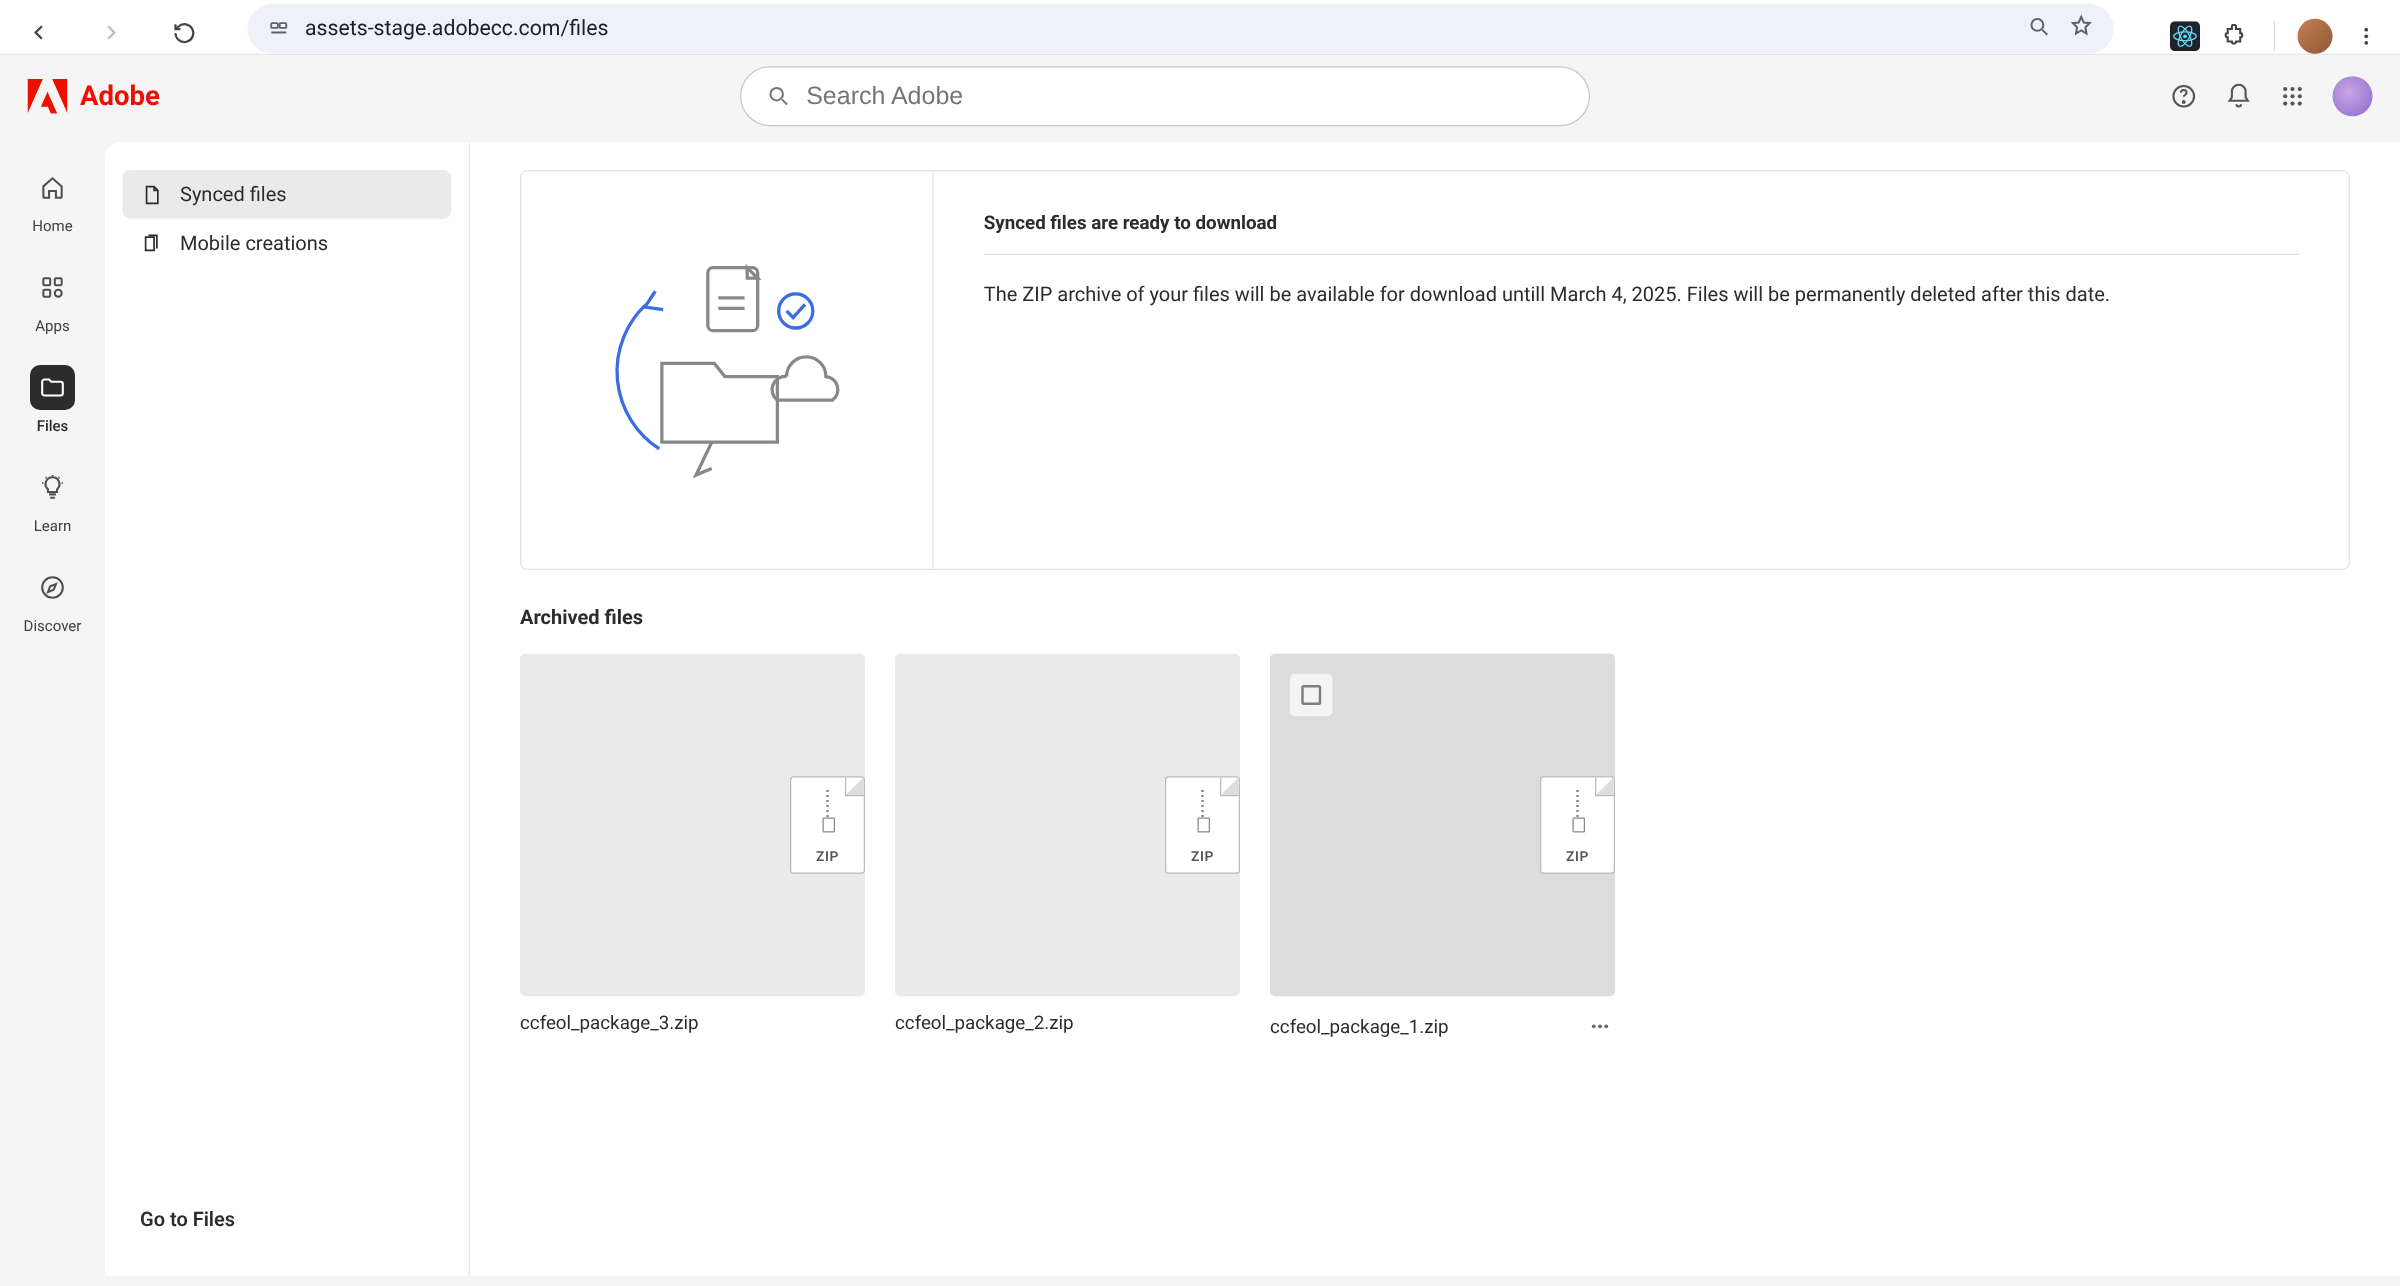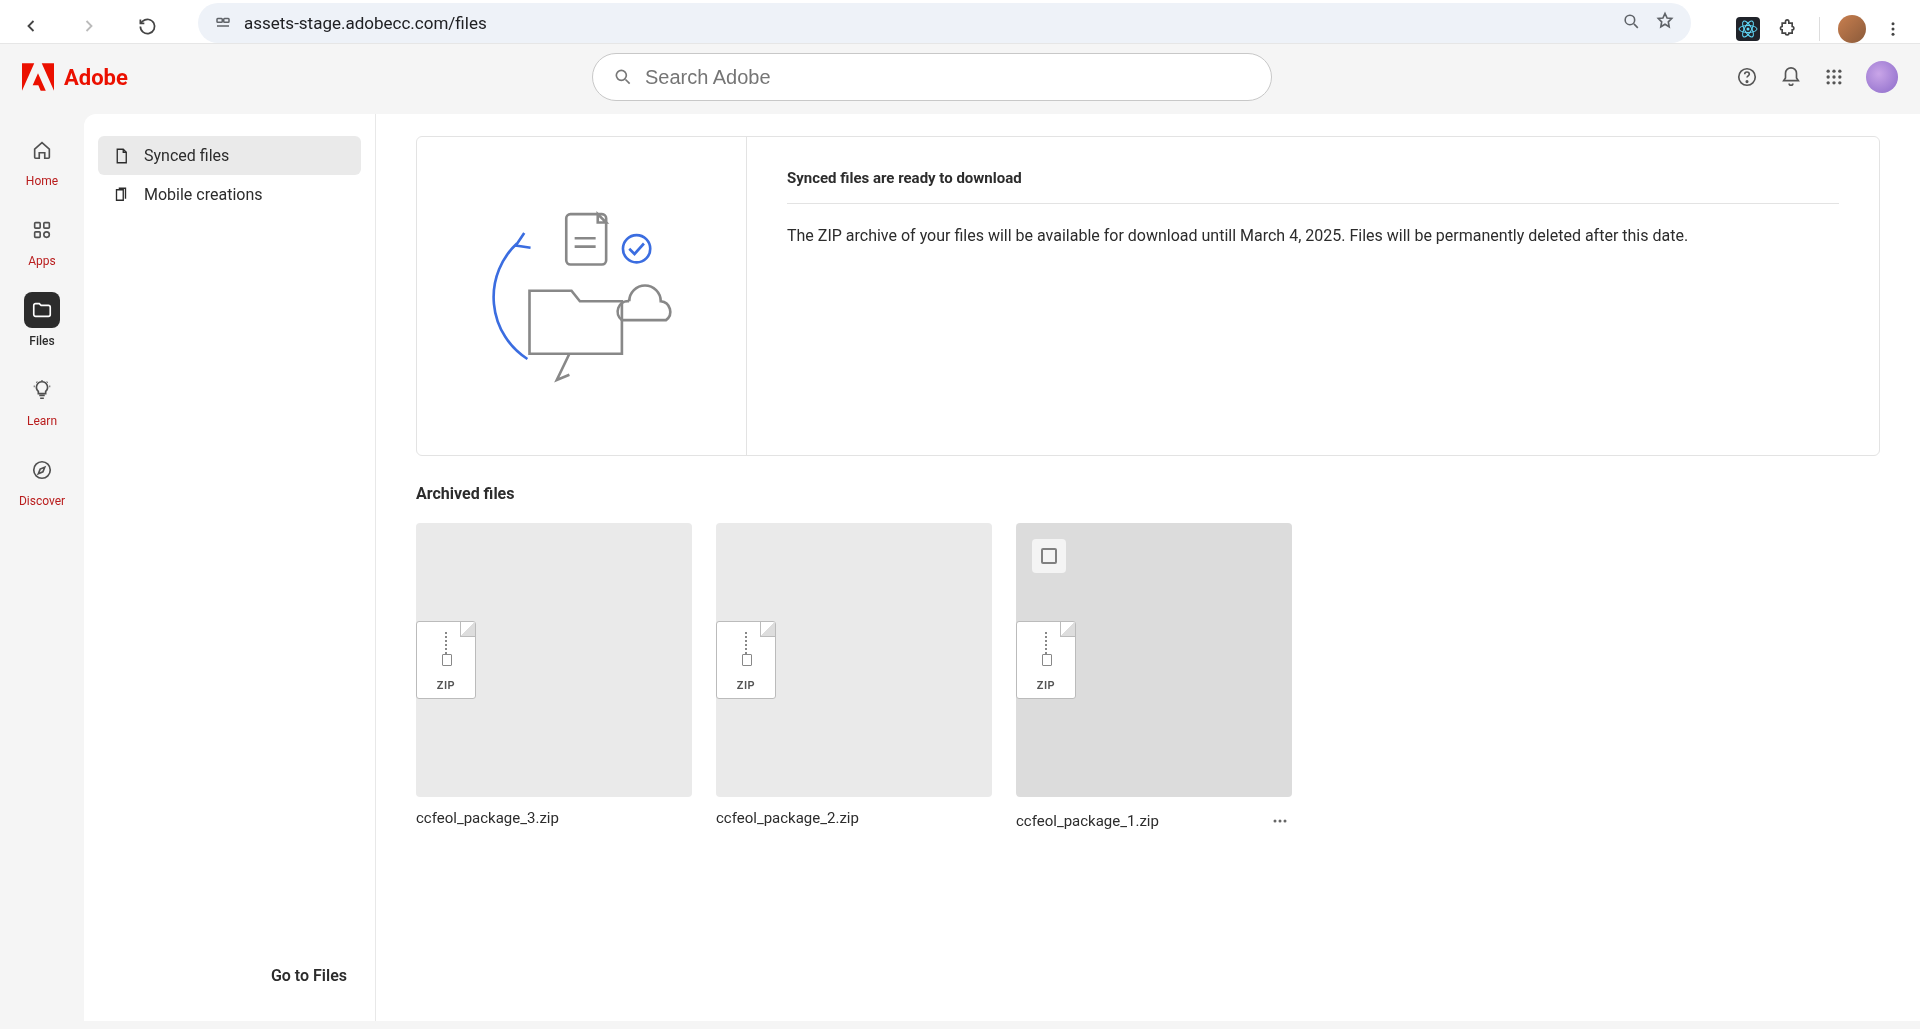--- a/index.html
+++ b/index.html
@@ -28,42 +28,42 @@
 .hdr-right { display: flex; align-items: center; gap: 22px; margin-left: auto; }
 .hdr-icon { color: #555; cursor: pointer; display:flex; }
 .avatar-app { width: 32px; height: 32px; border-radius: 50%; background: radial-gradient(circle at 40% 40%, #c9a5e8, #8b6ac9); position: relative; }
 
 
 .app-body { display: flex; height: calc(1029px - 52px - 66px); }
 .nav-rail { width: 84px; background: #f5f5f5; display: flex; flex-direction: column; align-items: center; padding-top: 22px; gap: 24px; }
 .rail-item { display: flex; flex-direction: column; align-items: center; gap: 6px; cursor: pointer; color: #505050; width: 64px; }
 .rail-item .icon-box { width: 36px; height: 36px; display: flex; align-items: center; justify-content: center; border-radius: 8px; }
 .rail-item.active .icon-box { background: #2c2c2c; color: #fff; }
-.rail-label { font-size: 12px; color: #b91c1c; }
+.rail-label { font-size: 12px; color: #404040; }
 .rail-item.active .rail-label { color: #2c2c2c; font-weight: 500; }
 
 .content-panel { flex: 1; background: #fff; border-radius: 12px 0 0 0; margin-top: 4px; display: flex; overflow: hidden; }
-.side-nav { width: 292px; border-right: 1px solid #e8e8e8; padding: 22px 14px; display: flex; flex-direction: column; text-align: right; }
+.side-nav { width: 292px; border-right: 1px solid #e8e8e8; padding: 22px 14px; display: flex; flex-direction: column; }
 .side-item { display: flex; align-items: center; gap: 14px; padding: 10px 14px; border-radius: 6px; cursor: pointer; color: #2c2c2c; font-size: 16px; }
 .side-item.active { background: #eaeaea; }
 .side-item svg { flex-shrink: 0; }
 .go-files { margin-top: auto; padding: 14px; font-size: 16px; font-weight: 600; color: #2c2c2c; cursor: pointer; }
 
 .main { flex: 1; padding: 22px 40px; overflow: auto; }
 .banner { border: 1px solid #e3e3e3; border-radius: 6px; display: flex; min-height: 320px; margin-bottom: 28px; }
 .banner-ill { width: 330px; border-right: 1px solid #e3e3e3; display: flex; align-items: center; justify-content: center; padding: 20px; }
 .banner-txt { flex: 1; padding: 32px 40px; }
 .banner-title { font-size: 15px; font-weight: 700; color: #2c2c2c; margin-bottom: 16px; }
 .banner-hr { height: 1px; background: #e3e3e3; margin-bottom: 20px; }
 .banner-body { font-size: 16px; color: #2c2c2c; line-height: 1.55; }
 
 .section-title { font-size: 16px; font-weight: 700; color: #2c2c2c; margin-bottom: 20px; }
 .file-grid { display: flex; gap: 24px; }
 .file-card { width: 276px; }
-.file-thumb { width: 276px; height: 274px; background: #eaeaea; border-radius: 4px; display: flex; align-items: center; justify-content: flex-start; position: relative; cursor: pointer; }
+.file-thumb { width: 276px; height: 274px; background: #eaeaea; border-radius: 4px; display: flex; align-items: center; justify-content: flex-end; position: relative; cursor: pointer; }
 .file-card.hovered .file-thumb { background: #dcdcdc; }
 .file-check { position: absolute; top: 16px; left: 16px; width: 34px; height: 34px; background: #f4f4f4; border-radius: 4px; display: none; align-items: center; justify-content: center; }
 .file-card.hovered .file-check { display: flex; }
 .file-check-box { width: 16px; height: 16px; border: 2px solid #808080; border-radius: 2px; }
 .zip-icon { width: 60px; height: 78px; background: #fff; border: 1px solid #bbb; border-radius: 3px; position: relative; display: flex; flex-direction: column; align-items: center; justify-content: flex-end; padding-bottom: 6px; }
 .zip-icon::before { content: ""; position: absolute; top: 0; right: 0; width: 14px; height: 14px; background: linear-gradient(135deg, transparent 48%, #ddd 50%); border-bottom: 1px solid #bbb; border-left: 1px solid #bbb; }
 .zip-zipper { position: absolute; top: 10px; left: 50%; transform: translateX(-50%); width: 8px; height: 34px; }
 .zip-zipper::before { content: ""; position: absolute; left: 3px; top: 0; width: 2px; height: 24px; background: repeating-linear-gradient(#888 0 2px, transparent 2px 4px); }
 .zip-zipper::after { content: ""; position: absolute; left: 0; top: 22px; width: 8px; height: 10px; border: 1.5px solid #888; border-radius: 1px; }
 .zip-label { font-size: 11px; font-weight: 600; color: #555; letter-spacing: 0.5px; }

